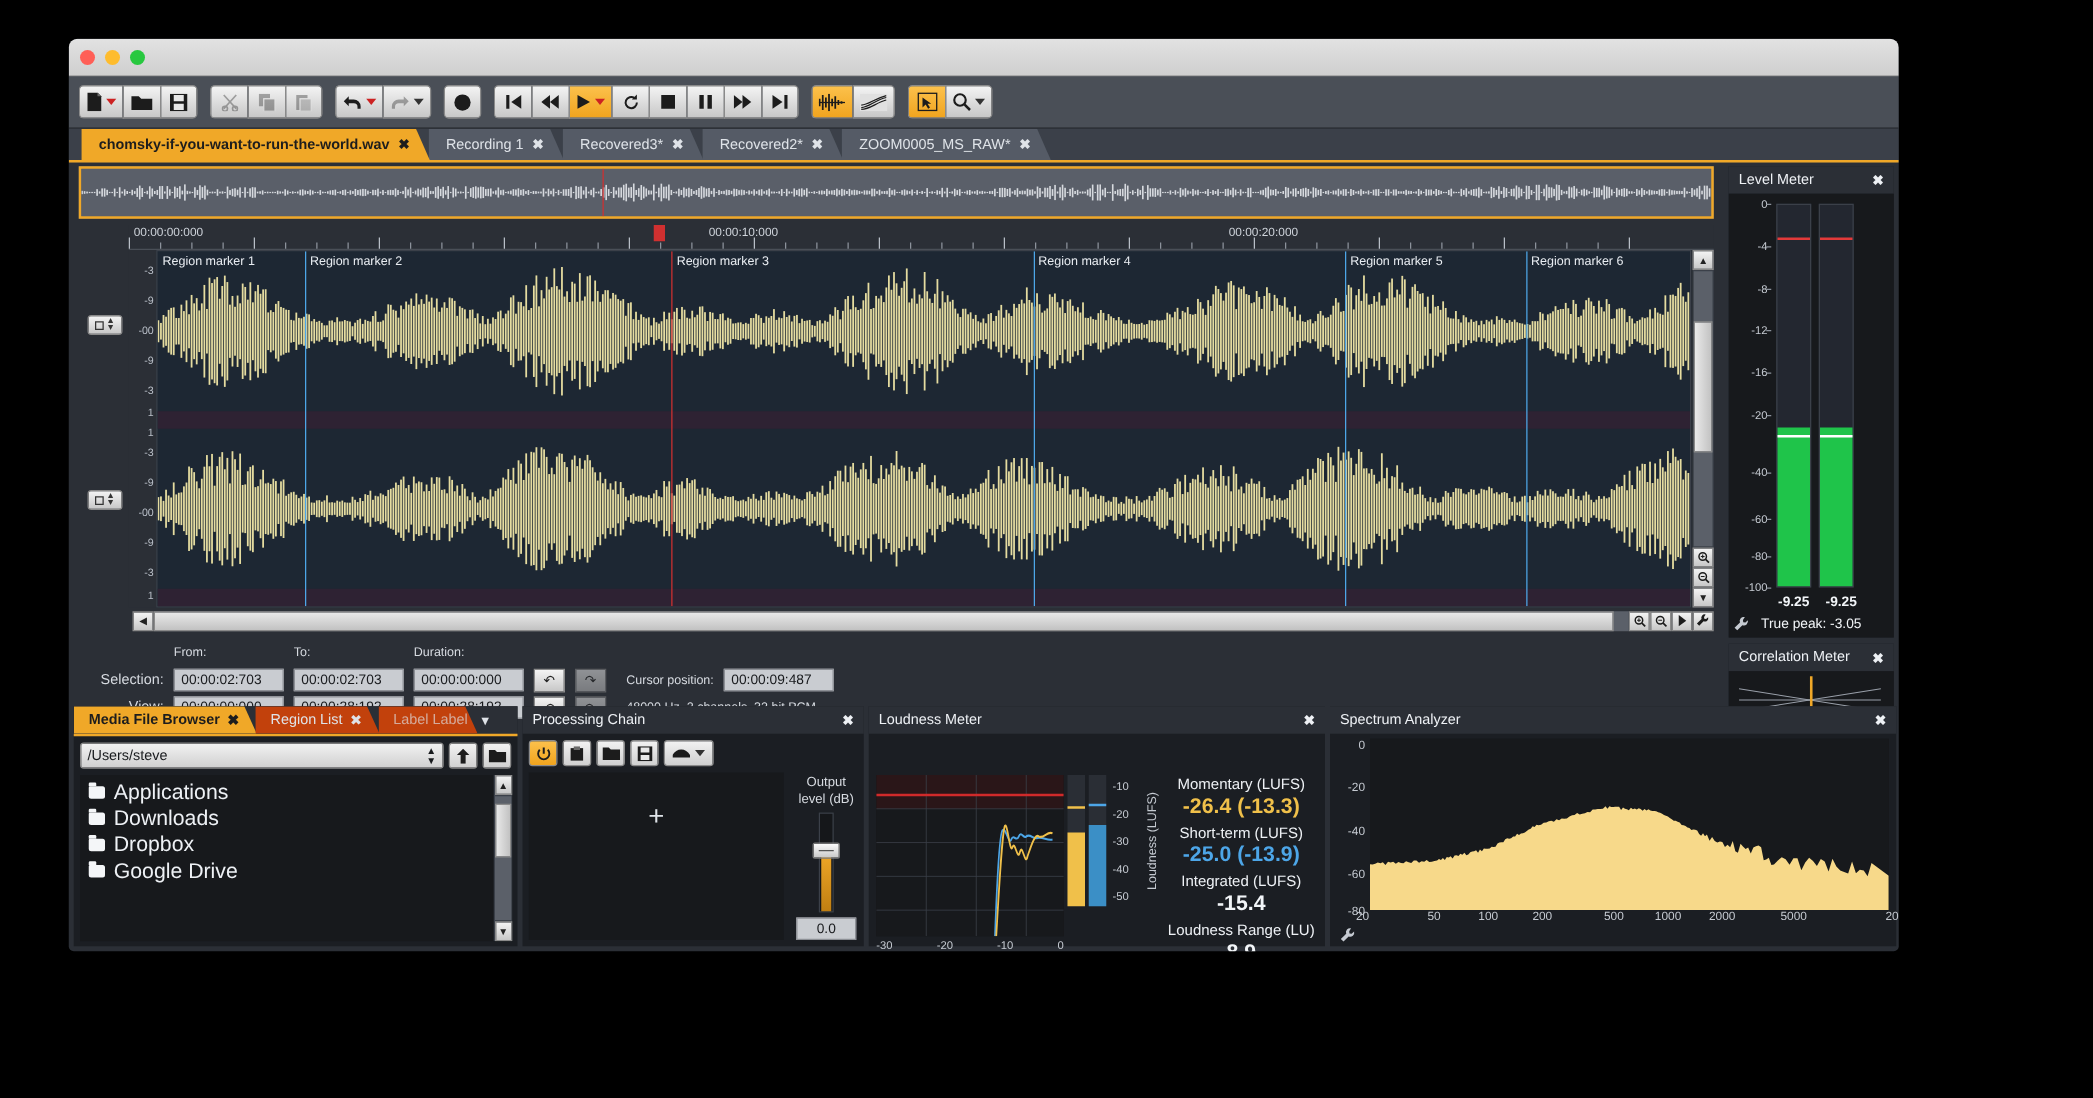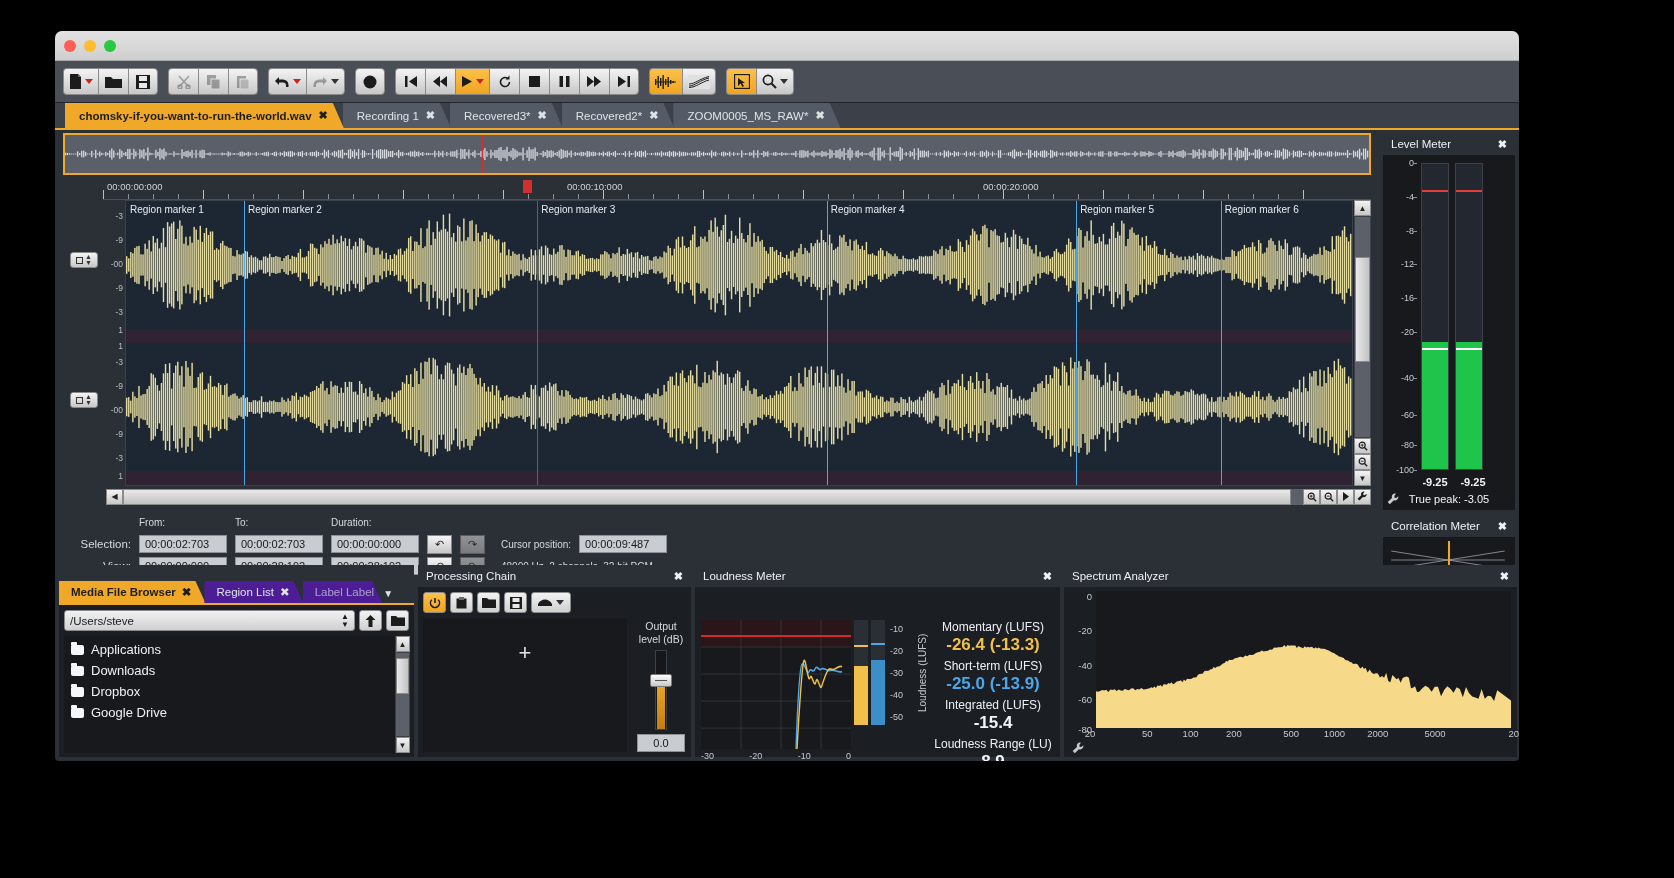--- a/index.html
+++ b/index.html
@@ -157,41 +157,41 @@
   }
   
   .dock { position: absolute; left: 0; right: 0; bottom: 0; height: 196px; display: flex; gap: 4px; padding: 0 2px 4px 4px; }
   .panel { background: #1b1e23; display: flex; flex-direction: column; }
   .ptitle {
     height: 22px; background: #2b2f36; color: #eef1f5; font-size: 11.5px;
     display: flex; align-items: center; padding: 0 8px;
     justify-content: space-between; flex: none;
   }
   .ptitle .x { font-size: 11px; font-weight: bold; }
-  .ptabs { height: 40px; display: flex; align-items: flex-end; background: #2b2f36; border-bottom: 2px solid #f0a828; }
+  .ptabs { height: 24px; display: flex; align-items: flex-end; background: #2b2f36; border-bottom: 2px solid #f0a828; }
   .ptab {
     height: 22px; display: flex; align-items: center; gap: 6px;
-    padding: 0 14px 0 12px; font-size: 11.5px; color: #dfe3e8; background: #4c1d95;
+    padding: 0 14px 0 12px; font-size: 11.5px; color: #dfe3e8; background: #c2410c;
     clip-path: polygon(0 0, calc(100% - 10px) 0, 100% 100%, 0 100%); margin-right: -1px;
   }
   .ptab.active { background: #f0a828; color: #1d1d1d; font-weight: bold; }
   .pathrow { display: flex; gap: 4px; padding: 5px; }
   .combo {
     flex: 1; height: 21px; background: linear-gradient(#f2f2f2,#d0d0d0);
     border: 1px solid #8a8a8a; border-radius: 3px; font-size: 11.5px; color: #17191c;
     display: flex; align-items: center; padding: 0 5px; justify-content: space-between;
   }
   .sqbtn {
     width: 23px; height: 21px; background: linear-gradient(#f2f2f2,#d0d0d0);
     border: 1px solid #8a8a8a; border-radius: 3px;
     display: flex; align-items: center; justify-content: center;
   }
   .filelist { flex: 1; background: #17191c; margin: 0 4px 4px 5px; display: flex; overflow: hidden; }
   .filecol { flex: 1; padding-top: 3px; }
-  .frow { display: flex; align-items: center; gap: 7px; height: 21px; padding-left: 7px; color: #eef1f5; font-size: 13px; }
+  .frow { display: flex; align-items: center; gap: 7px; height: 21px; padding-left: 7px; color: #eef1f5; font-size: 17px; }
   .folder { width: 13px; height: 10px; background: #f4f6f8; border-radius: 1px 2px 2px 2px; position: relative; }
   .folder:before { content: ''; position: absolute; left: 0; top: -3px; width: 6px; height: 3px; background: #f4f6f8; border-radius: 1px 1px 0 0; }
   
   .chainbar { display: flex; gap: 4px; padding: 5px; align-items: center; }
   .chainbody { flex: 1; display: flex; }
   .chainlist { flex: 1; background: #17191c; margin: 0 4px 5px 5px; position: relative; }
   .plus { position: absolute; left: 50%; top: 22px; transform: translateX(-50%); color: #dfe3e8; font-size: 22px; }
   .outcol { width: 60px; display: flex; flex-direction: column; align-items: center; padding: 2px 0 5px; }
   .outlbl { font-size: 10.5px; color: #d7dbe1; text-align: center; line-height: 13px; }
   .faderwrap { flex: 1; width: 12px; background: #15171a; border: 1px solid #3b4049; position: relative; margin: 4px 0; }

